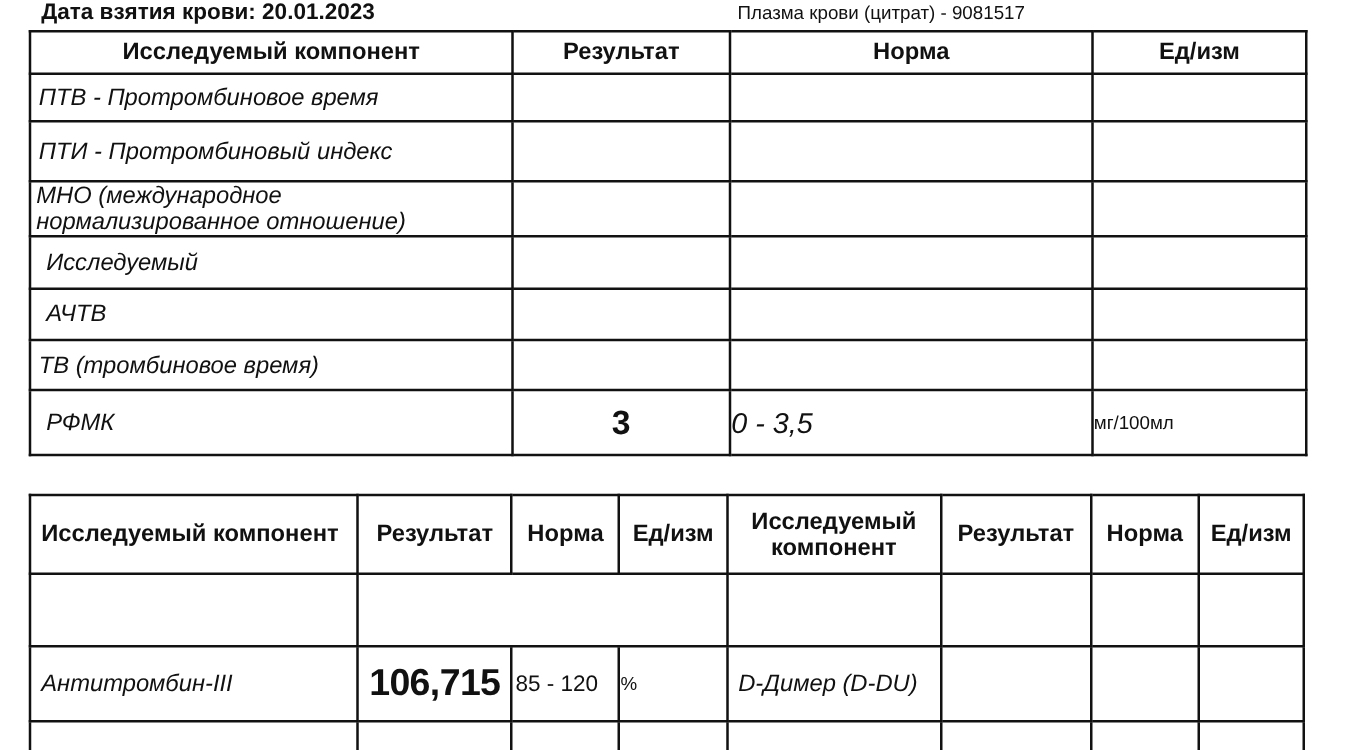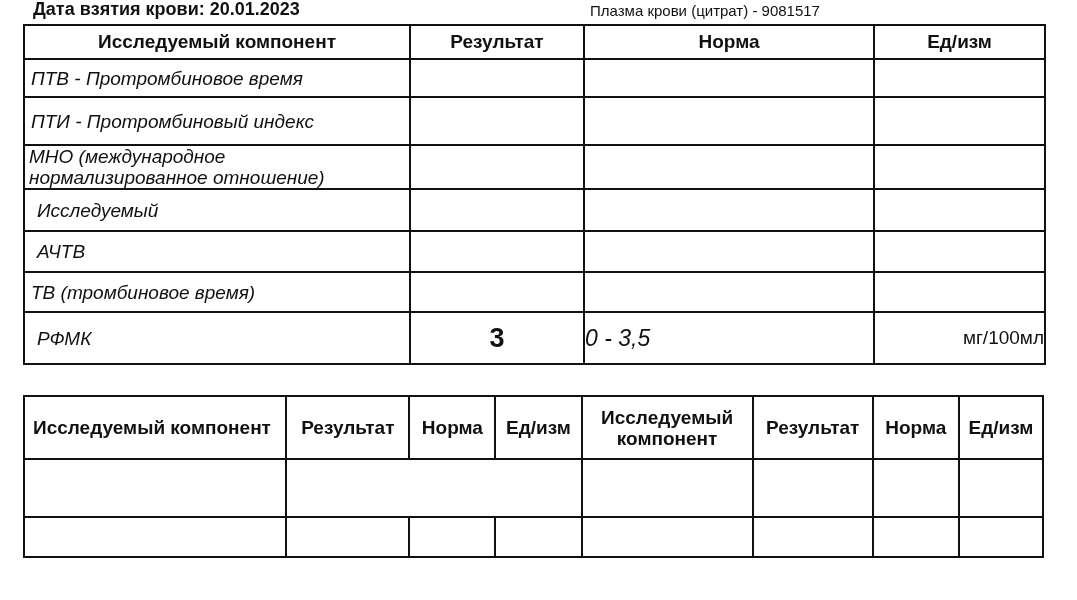--- a/index.html
+++ b/index.html
@@ -8,21 +8,21 @@
   .date { position:absolute; left:33px; top:-1px; font-size:18px; font-weight:bold; }
   .sample { position:absolute; left:590px; top:2px; font-size:15px; }
   table { position:absolute; border-collapse:collapse; table-layout:fixed; }
   td, th { border:2px solid #111; padding:0; vertical-align:middle; }
   #t1 { left:23px; top:24px; width:1021px; }
   #t1 th { font-size:19px; font-weight:bold; text-align:center; height:32px; }
   #t1 td.name { font-size:19px; font-style:italic; padding-left:6px; line-height:21px; }
   #t1 td.name.ind { padding-left:12px; }
   .big { font-size:27px; font-weight:bold; text-align:center; }
   .norm-it { font-size:23px; font-style:italic; text-align:left; }
-  .unit { font-size:19px; text-align:right; }
+  .unit { font-size:15px; text-align:left; }
   #t2 { left:23px; top:395px; width:1021px; }
   #t2 th { font-size:19px; font-weight:bold; text-align:center; line-height:21px; height:61px; }
   #t2 th.comp { text-align:left; padding-left:8px; }
   #t2 td.name { font-size:19px; font-style:italic; padding-left:8px; line-height:21px; }
   .big2 { font-size:30px; font-weight:bold; text-align:center; letter-spacing:-0.5px; }
   .small { font-size:18px; text-align:left; padding-left:2px; }
 </style>
 </head>
 <body>
 
@@ -111,20 +111,30 @@
     <th>Ед/изм</th>
   </tr>
   <tr style="height:58px">
     <td class="name"></td>
     <td colspan="3"></td>
     <td class="name"></td>
     <td></td>
     <td></td>
     <td></td>
   </tr>
+  <tr style="height:60px">
+    <td class="name">Антитромбин-III</td>
+    <td class="big2">106,715</td>
+    <td class="small">85 - 120</td>
+    <td class="unit">%</td>
+    <td class="name" style="padding-left:8px">D-Димер (D-DU)</td>
+    <td></td>
+    <td></td>
+    <td></td>
+  </tr>
   <tr style="height:40px">
     <td class="name"></td>
     <td></td>
     <td></td>
     <td></td>
     <td></td>
     <td></td>
     <td></td>
     <td></td>
   </tr>

